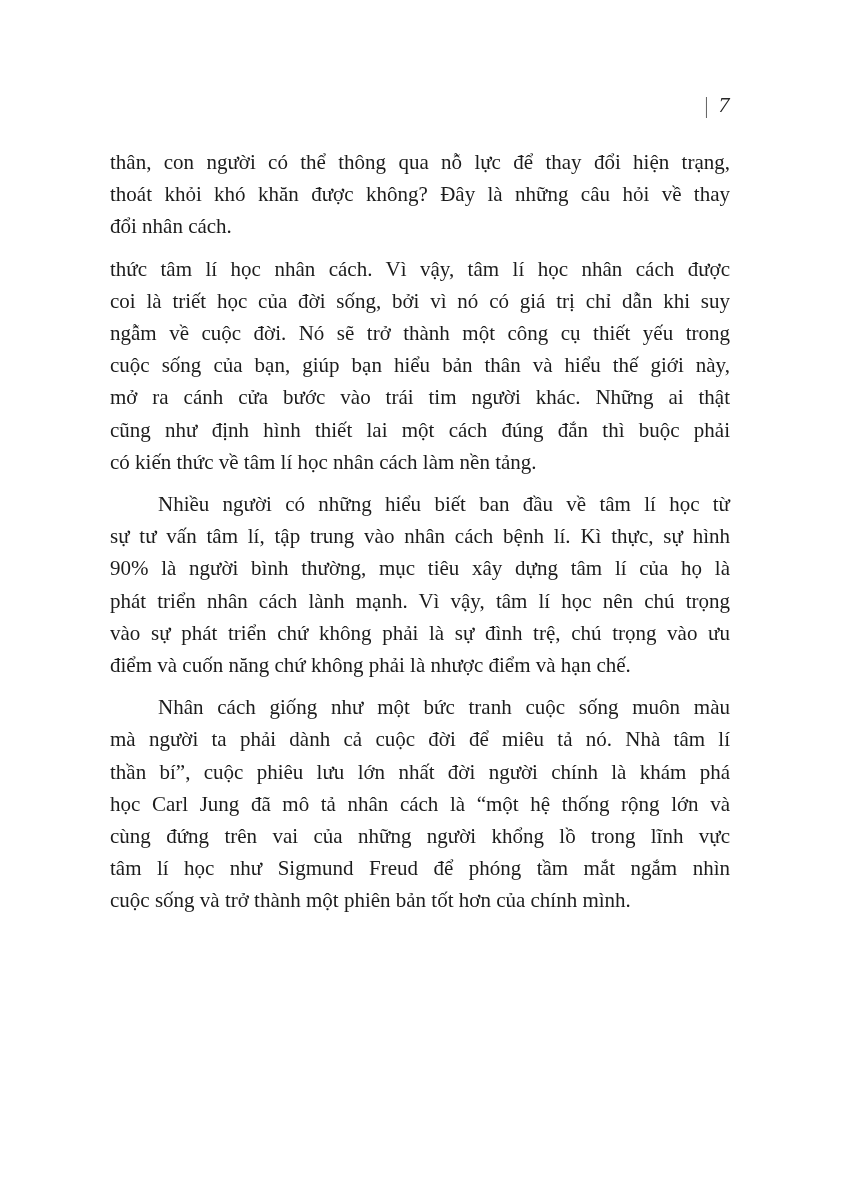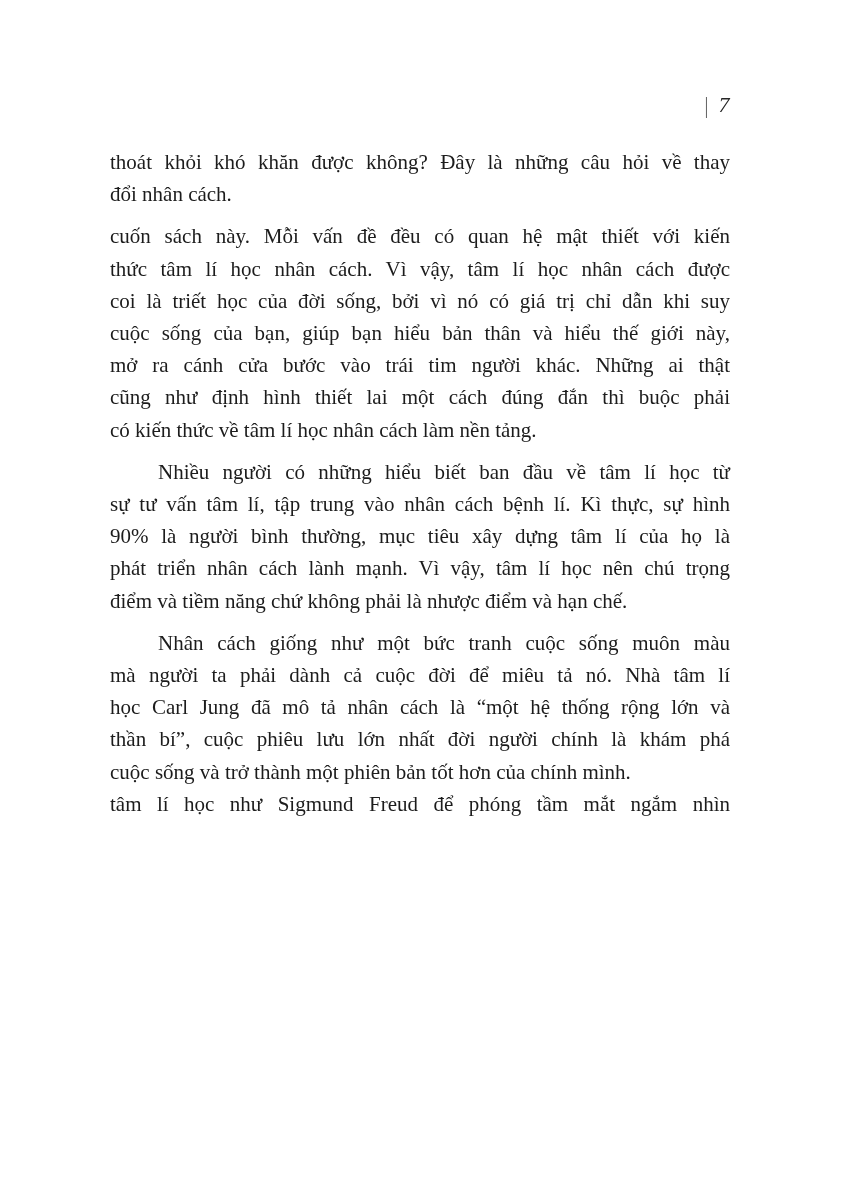--- a/index.html
+++ b/index.html
@@ -73,41 +73,44 @@
 </style>
 </head>
 <body>
 
 <div class="page">
   <div class="page-header">
     <span class="sep">|</span><span class="num">7</span>
   </div>
   <div class="text-block" id="text-block">
       <div class="para">
+        <div class="line first">thân, con người có thể thông qua nỗ lực để thay đổi hiện trạng,</div>
         <div class="line">thoát khỏi khó khăn được không? Đây là những câu hỏi về thay</div>
         <div class="line last">đổi nhân cách.</div>
       </div>
       <div class="para indent">
-        <div class="line">cuốn sách này. Mỗi vấn đề đều có quan hệ mật thiết với kiến</div>
         <div class="line">thức tâm lí học nhân cách. Vì vậy, tâm lí học nhân cách được</div>
         <div class="line">coi là triết học của đời sống, bởi vì nó có giá trị chỉ dẫn khi suy</div>
+        <div class="line">ngẫm về cuộc đời. Nó sẽ trở thành một công cụ thiết yếu trong</div>
         <div class="line">cuộc sống của bạn, giúp bạn hiểu bản thân và hiểu thế giới này,</div>
         <div class="line">mở ra cánh cửa bước vào trái tim người khác. Những ai thật</div>
         <div class="line">cũng như định hình thiết lai một cách đúng đắn thì buộc phải</div>
         <div class="line last">có kiến thức về tâm lí học nhân cách làm nền tảng.</div>
       </div>
       <div class="para indent">
         <div class="line first">Nhiều người có những hiểu biết ban đầu về tâm lí học từ</div>
         <div class="line">sự tư vấn tâm lí, tập trung vào nhân cách bệnh lí. Kì thực, sự hình</div>
         <div class="line">90% là người bình thường, mục tiêu xây dựng tâm lí của họ là</div>
         <div class="line">phát triển nhân cách lành mạnh. Vì vậy, tâm lí học nên chú trọng</div>
-        <div class="line last">điểm và tiềm năng chứ không phải là nhược điểm và hạn chế.</div>
+        <div class="line">vào sự phát triển chứ không phải là sự đình trệ, chú trọng vào ưu</div>
+        <div class="line last">điểm và cuốn năng chứ không phải là nhược điểm và hạn chế.</div>
       </div>
       <div class="para indent">
         <div class="line first">Nhân cách giống như một bức tranh cuộc sống muôn màu</div>
         <div class="line">mà người ta phải dành cả cuộc đời để miêu tả nó. Nhà tâm lí</div>
+        <div class="line">thần bí”, cuộc phiêu lưu lớn nhất đời người chính là khám phá</div>
         <div class="line">học Carl Jung đã mô tả nhân cách là “một hệ thống rộng lớn và</div>
-        <div class="line">thần bí”, cuộc phiêu lưu lớn nhất đời người chính là khám phá</div>
+        <div class="line">cùng đứng trên vai của những người khổng lồ trong lĩnh vực</div>
+        <div class="line">tâm lí học như Sigmund Freud để phóng tầm mắt ngắm nhìn</div>
         <div class="line last">cuộc sống và trở thành một phiên bản tốt hơn của chính mình.</div>
-        <div class="line">tâm lí học như Sigmund Freud để phóng tầm mắt ngắm nhìn</div>
       </div>
     </div>
 </div>
 
 </body></html>

